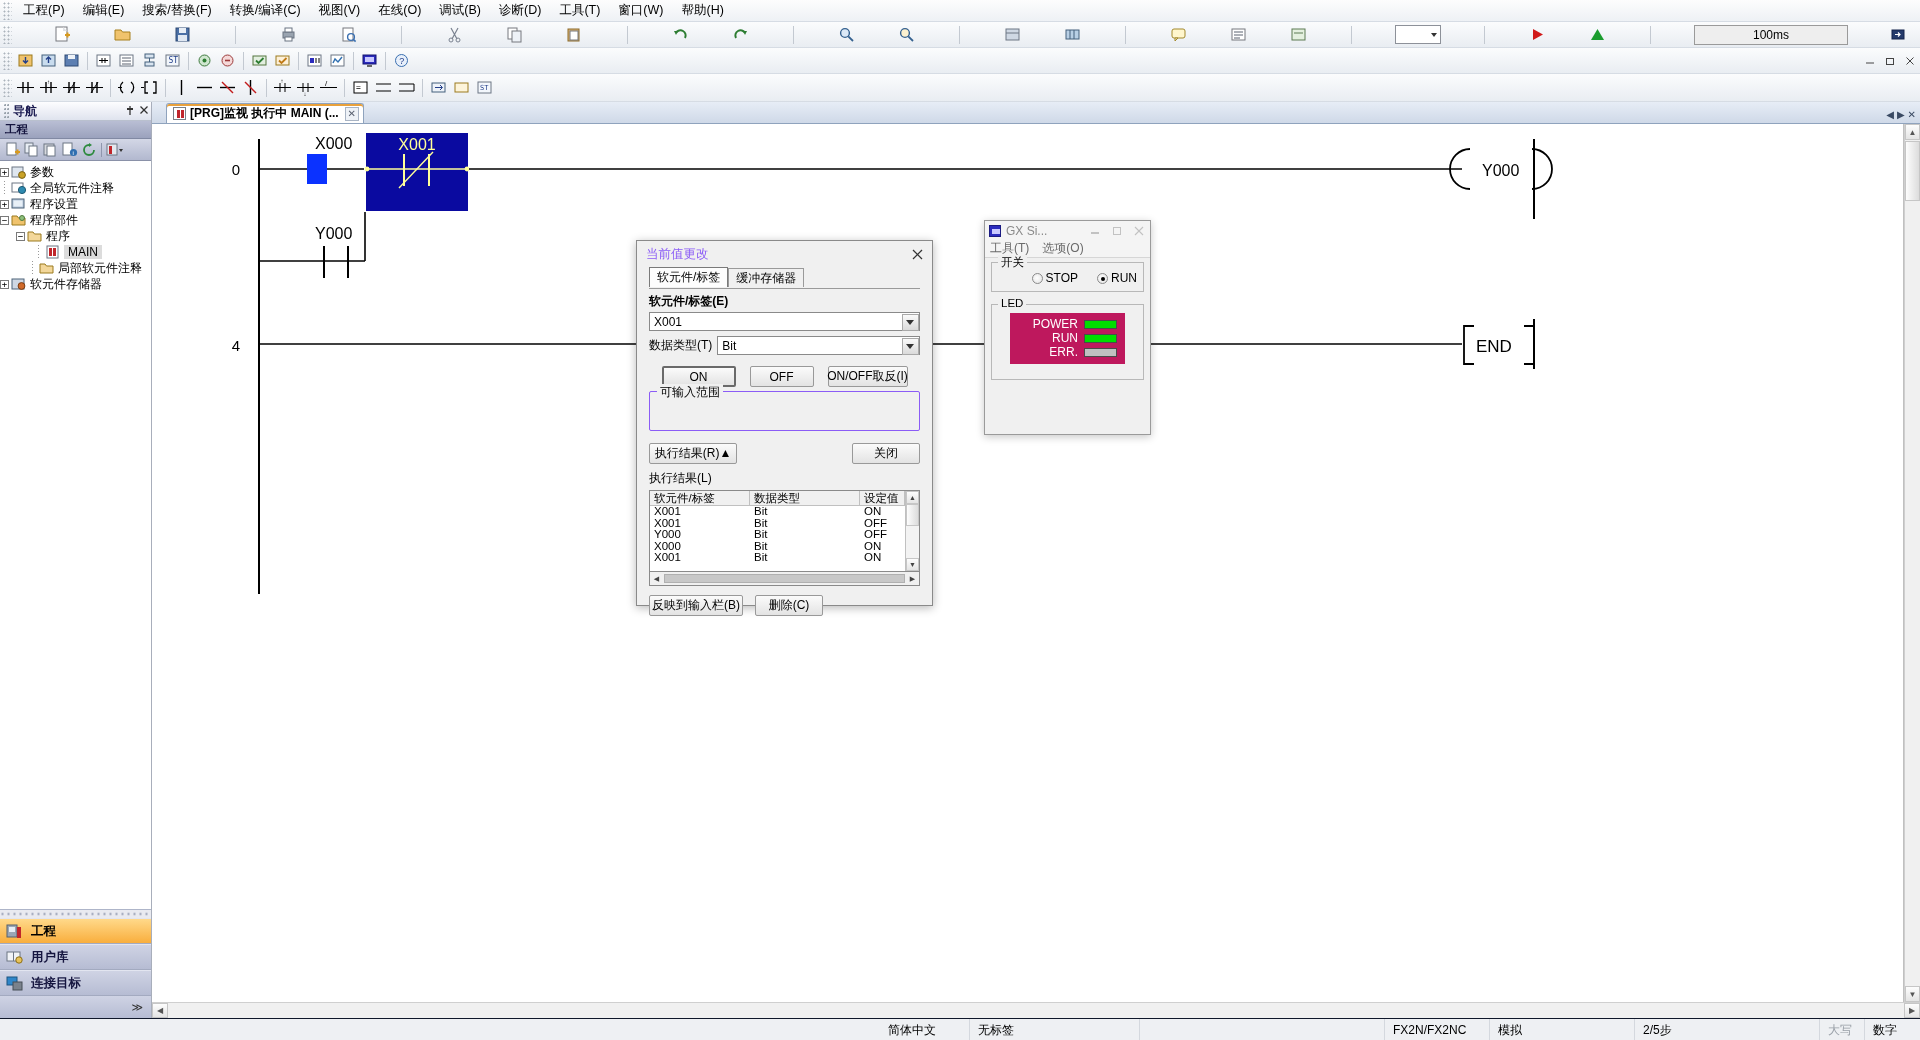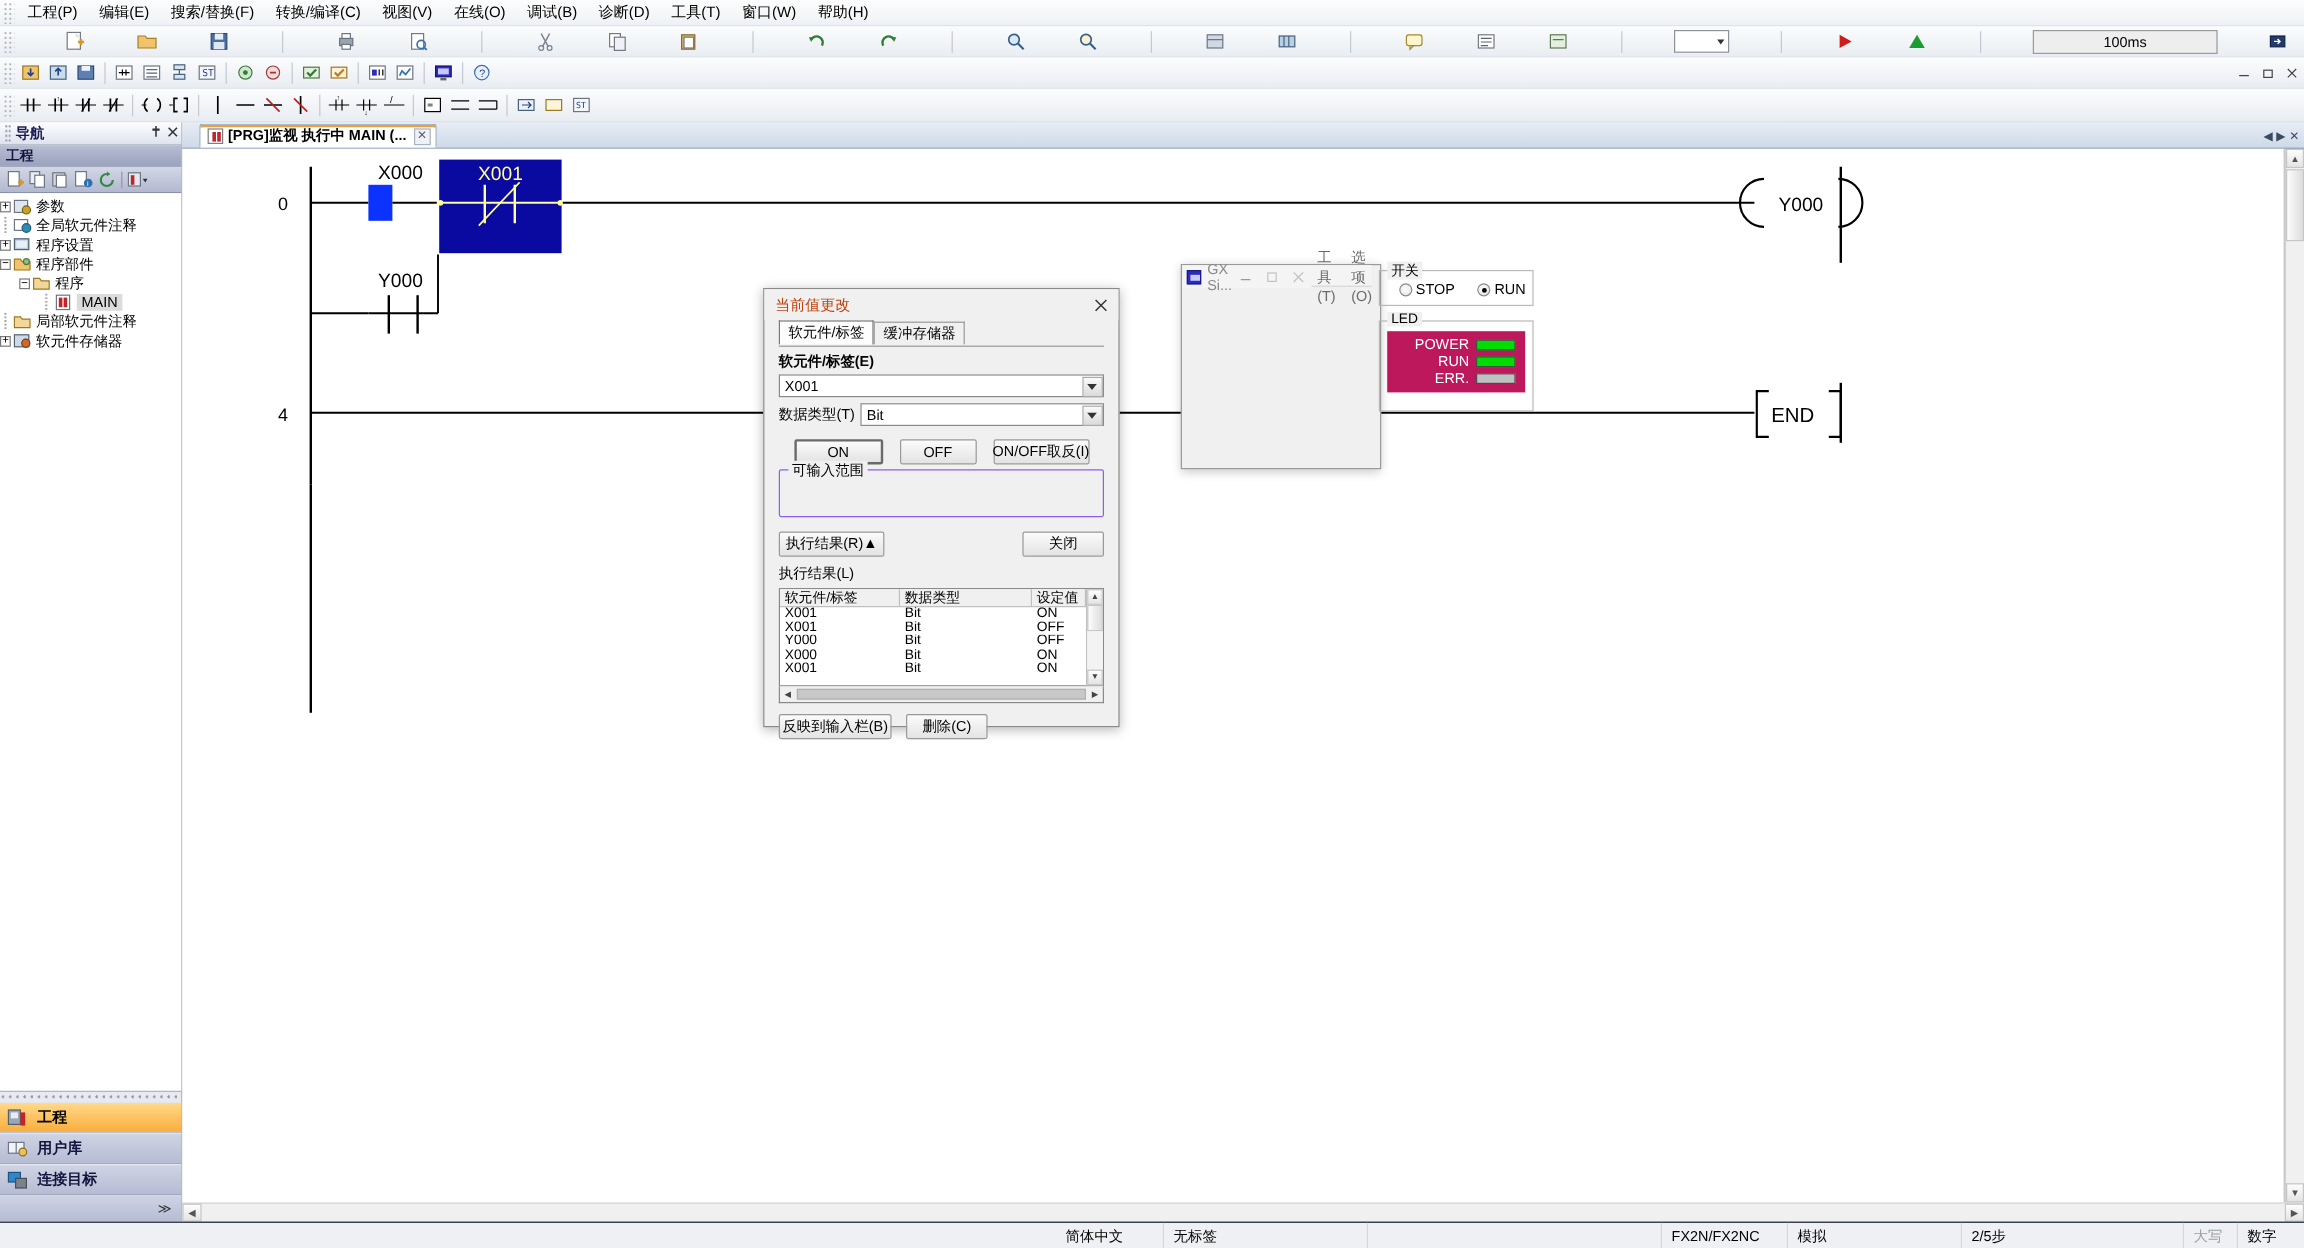--- a/index.html
+++ b/index.html
@@ -267,21 +267,21 @@
     position:absolute; left:636px; top:240px; width:297px; height:366px;
     background:#f0f0f0; border:1px solid #8a8a8a;
     box-shadow:0 2px 9px rgba(0,0,0,.28);
     display:flex;flex-direction:column;
     font-size:12px;
   }
   .dlg-title{
     height:26px;flex:0 0 26px;display:flex;align-items:center;
     background:#f0f0f0;padding-left:9px;
   }
-  .dlg-title .t{flex:1;font-size:12.5px;color:#c2410c;}
+  .dlg-title .t{flex:1;font-size:12.5px;color:#8b5cf6;}
   .dlg-x{width:30px;height:24px;display:flex;align-items:center;justify-content:center;color:#333;font-size:14px;}
   .dlg-body{flex:1 1 auto;padding:0 12px;position:relative;}
 
   .tabs-row{display:flex;align-items:flex-end;height:20px;margin-bottom:2px;}
   .dtab{
     height:19px;padding:0 7px;display:flex;align-items:center;
     background:#f0f0f0;border:1px solid #9a9a9a;border-bottom:none;font-size:12px;
   }
   .dtab.active{background:#fdfdfd;height:20px;border-color:#7a7a7a;position:relative;z-index:2;}
   .tabsline{height:1px;background:#9a9a9a;margin-top:-1px;}
@@ -348,24 +348,24 @@
   .lhsb{
     height:14px;border:1px solid #8a8a8a;border-top:none;background:#f0f0f0;display:flex;align-items:center;
   }
   .lhsb-b{width:13px;height:12px;display:flex;align-items:center;justify-content:center;font-size:7px;color:#444;}
   .lhsb-tr{flex:1;height:9px;background:#c8c8c8;border:1px solid #b0b0b0;margin:0 1px;}
 
   .bottombtns{display:flex;gap:12px;margin-top:9px;}
 
   
   .sim{
-    position:absolute;left:984px;top:220px;width:167px;height:171px;
+    position:absolute;left:984px;top:220px;width:167px;height:215px;
     background:#f0f0f0;border:1px solid #9a9a9a;
     box-shadow:0 2px 8px rgba(0,0,0,.22);
-    display:flex;flex-direction:row;font-size:12px;
+    display:flex;flex-direction:column;font-size:12px;
   }
   .sim-title{height:19px;flex:0 0 19px;display:flex;align-items:center;padding-left:4px;background:#f4f4f4;}
   .sim-ic{width:12px;height:12px;background:#2b2bbd;border:1px solid #1a1a80;margin-right:5px;flex:0 0 12px;position:relative;}
   .sim-ic::after{content:"";position:absolute;left:2px;top:3px;width:8px;height:5px;background:#c8c8ff;}
   .sim-t{flex:1;color:#8a8a8a;font-size:12px;}
   .sim-b{width:22px;height:19px;display:flex;align-items:center;justify-content:center;color:#9a9a9a;font-size:11px;}
   .sim-menu{height:18px;flex:0 0 18px;display:flex;align-items:center;padding-left:5px;gap:13px;
     border-bottom:1px solid #d6d6d6;background:#f4f4f4;}
   .sim-menu span{font-size:12px;color:#6a6a6a;}
   .sim-body{flex:1;padding:4px 6px 6px 6px;}
@@ -920,21 +920,21 @@
           <span class="tdots"></span>
           <span class="ticon2">
             <svg width="16" height="14">
                 <rect x="2" y="1" width="11" height="12" fill="#fff" stroke="#6d7684"></rect>
                 <rect x="4" y="3" width="3" height="8" fill="#c0252b"></rect>
                 <rect x="8" y="3" width="3" height="8" fill="#c0252b"></rect>
               </svg>
           </span>
           <span class="tlabel sel">MAIN</span>
         </div>
-        <div class="trow" style="padding-left:0">
+        <div class="trow" style="padding-left:28px">
           <span class="tdots"></span>
           <span class="ticon2">
             <svg width="16" height="14">
                 <path d="M1 3 h5 l1.5 2 H14 v7 H1 Z" fill="#f3d79a" stroke="#9b7a1e"></path>
               </svg>
           </span>
           <span class="tlabel">局部软元件注释</span>
         </div>
         <div class="trow">
           <span class="tpm">+</span>

